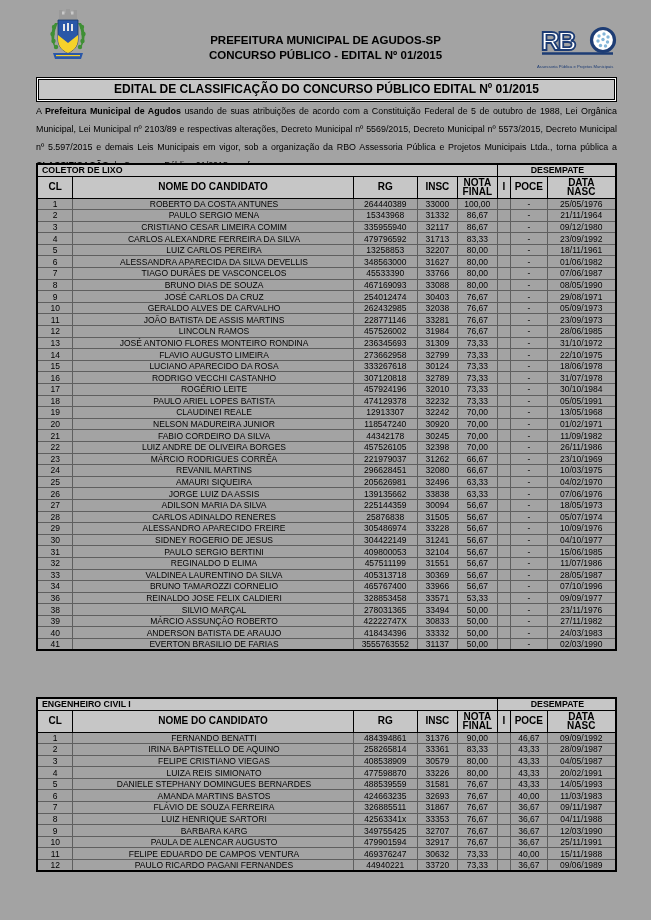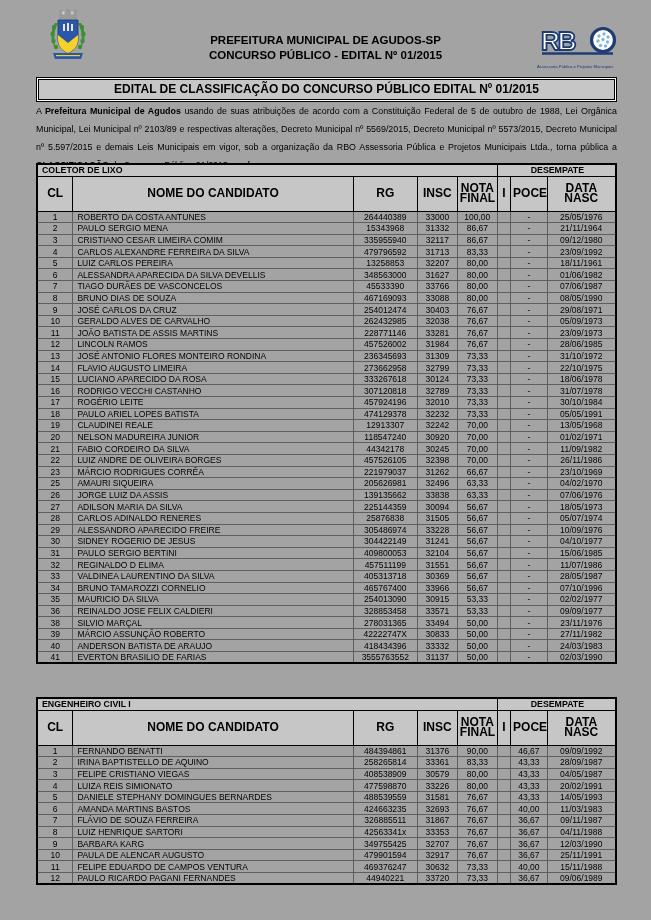--- a/index.html
+++ b/index.html
@@ -25,25 +25,25 @@
   
   table.tbl{position:absolute;left:36px;width:581px;border-collapse:collapse;
             table-layout:fixed;font-size:8.5px;border:2px solid #000;}
   .tbl1{top:163px;}
   .tbl2{top:697px;padding-left:14px;}
   .tbl th,.tbl td{border:1px solid #5f5f5f;padding:0 2px;overflow:hidden;
             white-space:nowrap;box-sizing:border-box;}
   .tbl thead th{background:#c6c6c6;border:1px solid #000;}
   .title-row th{text-align:left;font-size:8.8px;height:12px;padding-left:4px;}
   .title-row th.desempate{text-align:center;}
-  .cols th{text-align:center;font-size:12px;line-height:9.5px;height:35px;
+  .cols th{text-align:center;font-size:10px;line-height:9.5px;height:22px;
             white-space:pre-line;vertical-align:middle;}
   .tbl tbody td{height:11.6px;line-height:10px;}
   td.c0{text-align:center;}
-  td.c1{text-align:left;padding-left:4px;}
+  td.c1{text-align:center;padding-left:4px;}
   td.c2,td.c3,td.c4,td.c5,td.c6,td.c7{text-align:center;}
 </style>
 </head>
 <body>
 
 <div class="page">
 
   <div class="crest">
     <svg width="42" height="57" viewBox="0 0 42 57">
 
@@ -360,20 +360,30 @@
           <td class="c0">23</td>
           <td class="c1">MÁRCIO RODRIGUES CORRÊA</td>
           <td class="c2">221979037</td>
           <td class="c3">31262</td>
           <td class="c4">66,67</td>
           <td class="c5"></td>
           <td class="c6">-</td>
           <td class="c7">23/10/1969</td>
         </tr>
         <tr>
+          <td class="c0">24</td>
+          <td class="c1">REVANIL MARTINS</td>
+          <td class="c2">296628451</td>
+          <td class="c3">32080</td>
+          <td class="c4">66,67</td>
+          <td class="c5"></td>
+          <td class="c6">-</td>
+          <td class="c7">10/03/1975</td>
+        </tr>
+        <tr>
           <td class="c0">25</td>
           <td class="c1">AMAURI SIQUEIRA</td>
           <td class="c2">205626981</td>
           <td class="c3">32496</td>
           <td class="c4">63,33</td>
           <td class="c5"></td>
           <td class="c6">-</td>
           <td class="c7">04/02/1970</td>
         </tr>
         <tr>
@@ -458,30 +468,20 @@
         </tr>
         <tr>
           <td class="c0">34</td>
           <td class="c1">BRUNO TAMAROZZI CORNELIO</td>
           <td class="c2">465767400</td>
           <td class="c3">33966</td>
           <td class="c4">56,67</td>
           <td class="c5"></td>
           <td class="c6">-</td>
           <td class="c7">07/10/1996</td>
-        </tr>
-        <tr>
-          <td class="c0">35</td>
-          <td class="c1">MAURICIO DA SILVA</td>
-          <td class="c2">254013090</td>
-          <td class="c3">30915</td>
-          <td class="c4">53,33</td>
-          <td class="c5"></td>
-          <td class="c6">-</td>
-          <td class="c7">02/02/1977</td>
         </tr>
         <tr>
           <td class="c0">36</td>
           <td class="c1">REINALDO JOSE FELIX CALDIERI</td>
           <td class="c2">328853458</td>
           <td class="c3">33571</td>
           <td class="c4">53,33</td>
           <td class="c5"></td>
           <td class="c6">-</td>
           <td class="c7">09/09/1977</td>

